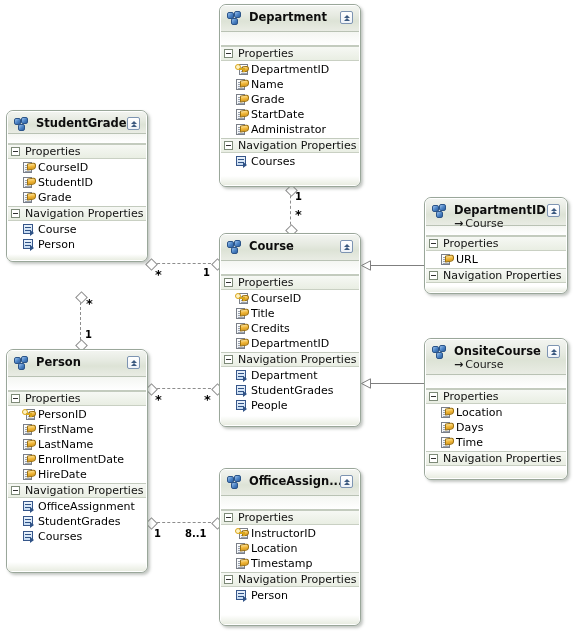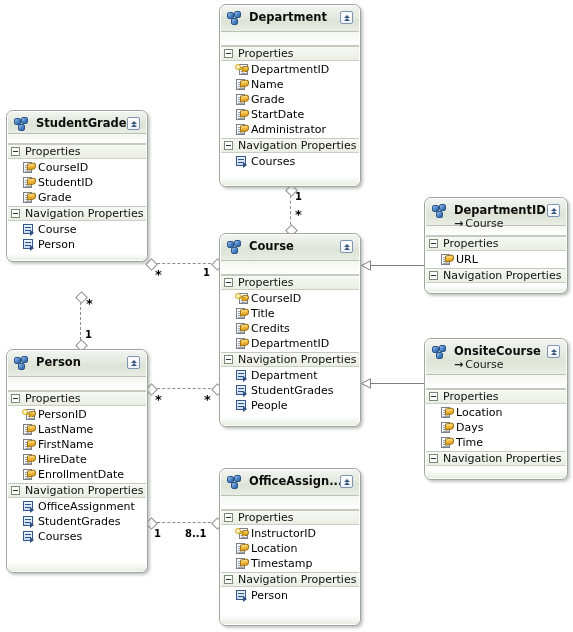--- a/index.html
+++ b/index.html
@@ -706,42 +706,42 @@
                 <span class="key-h"></span>
                 <span class="key-s"></span>
               </span>
               <span class="prop-label">PersonID</span>
             </div>
             <div class="prop-row">
               <span class="ico">
                 <span class="page"></span>
                 <span class="tag"></span>
               </span>
+              <span class="prop-label">FirstName</span>
+            </div>
+            <div class="prop-row">
+              <span class="ico">
+                <span class="page"></span>
+                <span class="tag"></span>
+              </span>
               <span class="prop-label">LastName</span>
             </div>
             <div class="prop-row">
               <span class="ico">
                 <span class="page"></span>
                 <span class="tag"></span>
               </span>
-              <span class="prop-label">FirstName</span>
+              <span class="prop-label">EnrollmentDate</span>
             </div>
             <div class="prop-row">
               <span class="ico">
                 <span class="page"></span>
                 <span class="tag"></span>
               </span>
               <span class="prop-label">HireDate</span>
-            </div>
-            <div class="prop-row">
-              <span class="ico">
-                <span class="page"></span>
-                <span class="tag"></span>
-              </span>
-              <span class="prop-label">EnrollmentDate</span>
             </div>
           </div>
           <div class="sect">
             <span class="expander"></span>
             <span class="sect-label">Navigation Properties</span>
           </div>
           <div class="rows">
             <div class="prop-row">
               <span class="ico">
                 <span class="nav"></span>

